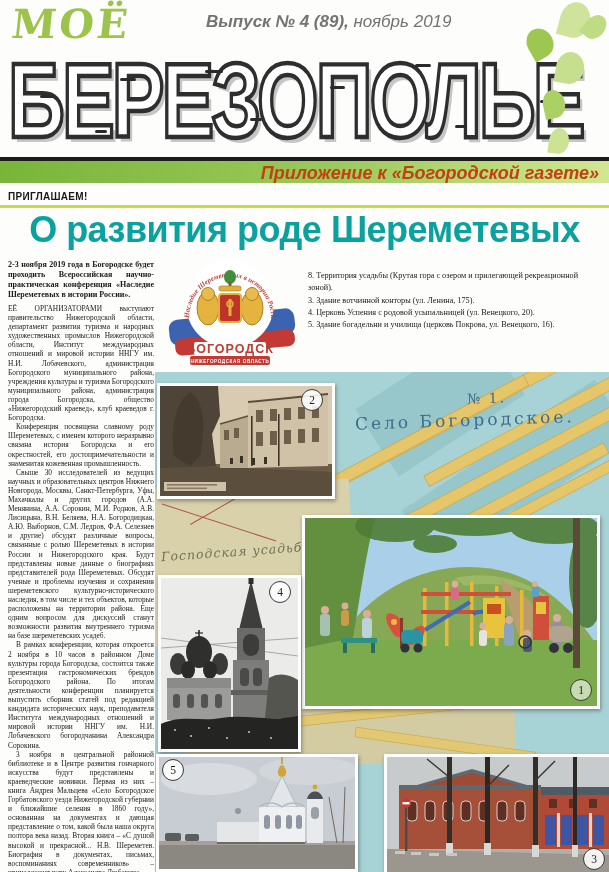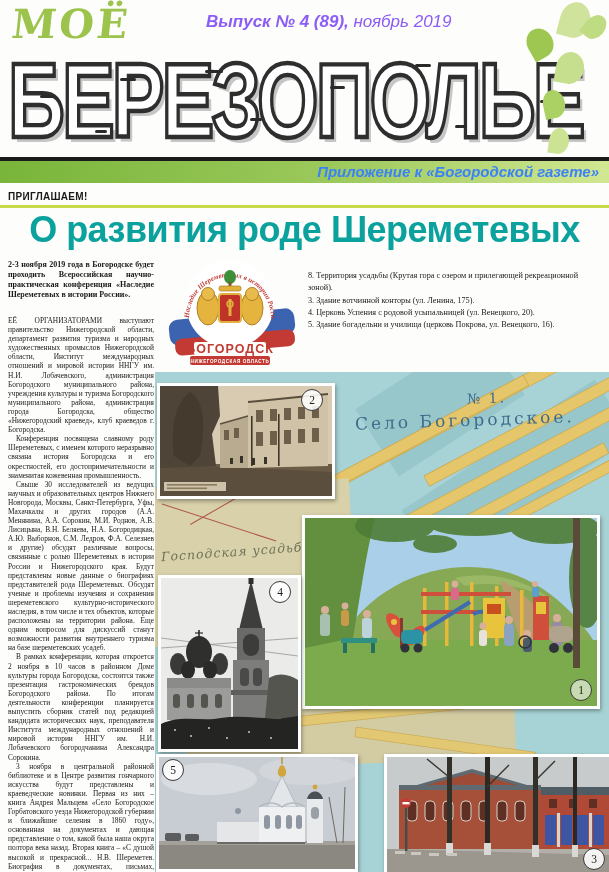--- a/index.html
+++ b/index.html
@@ -2,44 +2,44 @@
 <html><head>
 <meta charset="utf-8">
 <style>
   html,body{margin:0;padding:0;background:#888;}
   .page{position:relative;width:609px;height:872px;background:#fdfdfb;overflow:hidden;
         font-family:"Liberation Serif",serif;color:#1a1a1a;}
   
   .moe{position:absolute;left:12px;top:0px;font-family:"DejaVu Serif",serif;font-weight:bold;
        font-size:40px;color:#9cc34b;letter-spacing:3px;transform:skewX(-6deg);}
   .issue-line{position:absolute;left:206px;top:12px;font-family:"Liberation Sans",sans-serif;
-       font-size:17px;font-style:italic;color:#8b5cf6;white-space:nowrap;}
+       font-size:17px;font-style:italic;color:#737373;white-space:nowrap;}
   .issue-line .b{font-weight:bold;}
   .big-title{position:absolute;left:8px;top:40px;width:600px;font-family:"Liberation Sans",sans-serif;
        font-weight:bold;font-size:84px;letter-spacing:-3px;color:#fff;white-space:nowrap;
        -webkit-text-stroke:3.5px #2e2e2e;text-shadow:4px 4px 0 #c6c6c6;
        transform:scaleX(.94) scaleY(1.26);transform-origin:left top;}
   .dash{position:absolute;background:#2a2a2a;border-radius:2px;height:3px;}
   .leaf{position:absolute;border-radius:50% 50% 50% 0;}
   .rule-black{position:absolute;left:0;top:157px;width:609px;height:4px;background:#1b1b1b;}
   .bar-green{position:absolute;left:0;top:161px;width:609px;height:22px;
        background:linear-gradient(90deg,#79b53a 0%,#9cc95c 55%,#d2e792 100%);}
   .tagline{position:absolute;right:10px;top:163px;font-family:"Liberation Sans",sans-serif;
-       font-weight:bold;font-style:italic;font-size:15px;color:#3b82f6;}
+       font-weight:bold;font-style:italic;font-size:18px;color:#c2410c;}
   .invite{position:absolute;left:8px;top:191px;font-family:"Liberation Sans",sans-serif;
        font-weight:bold;font-size:10px;letter-spacing:.3px;}
   .invite-rule{position:absolute;left:0;top:205px;width:609px;height:2.5px;background:#c8da48;}
   .headline{position:absolute;left:0;top:209px;width:609px;text-align:center;
        font-family:"Liberation Sans",sans-serif;font-weight:bold;font-size:36px;
        letter-spacing:-.5px;color:#0ba29e;}
   
   .left-col{position:absolute;left:8px;top:260px;width:146px;font-size:7.4px;line-height:9.1px;
        text-align:justify;}
   .left-col p{margin:0;}
-  .left-col .lead{font-weight:bold;font-size:8px;line-height:10px;margin-bottom:16px;}
+  .left-col .lead{font-weight:bold;font-size:8px;line-height:10px;margin-bottom:4px;}
   .left-col .ind{text-indent:8px;}
   
   .logo{position:absolute;left:163px;top:256px;width:140px;height:116px;}
   .places{position:absolute;left:308px;top:262px;width:296px;}
   .places h2{margin:0;text-align:center;font-size:16.5px;line-height:19px;font-weight:bold;}
   .places ol{list-style:none;margin:8px 0 0 0;padding:0;font-size:8.2px;line-height:12.3px;}
   
   .map{position:absolute;left:155px;top:372px;width:454px;height:500px;background:#a8d3d6;overflow:hidden;}
   .map .street{position:absolute;background:#e6c66a;box-shadow:0 0 0 .7px #c9a84f;}
   .map .block{position:absolute;background:#97c7cb;}

